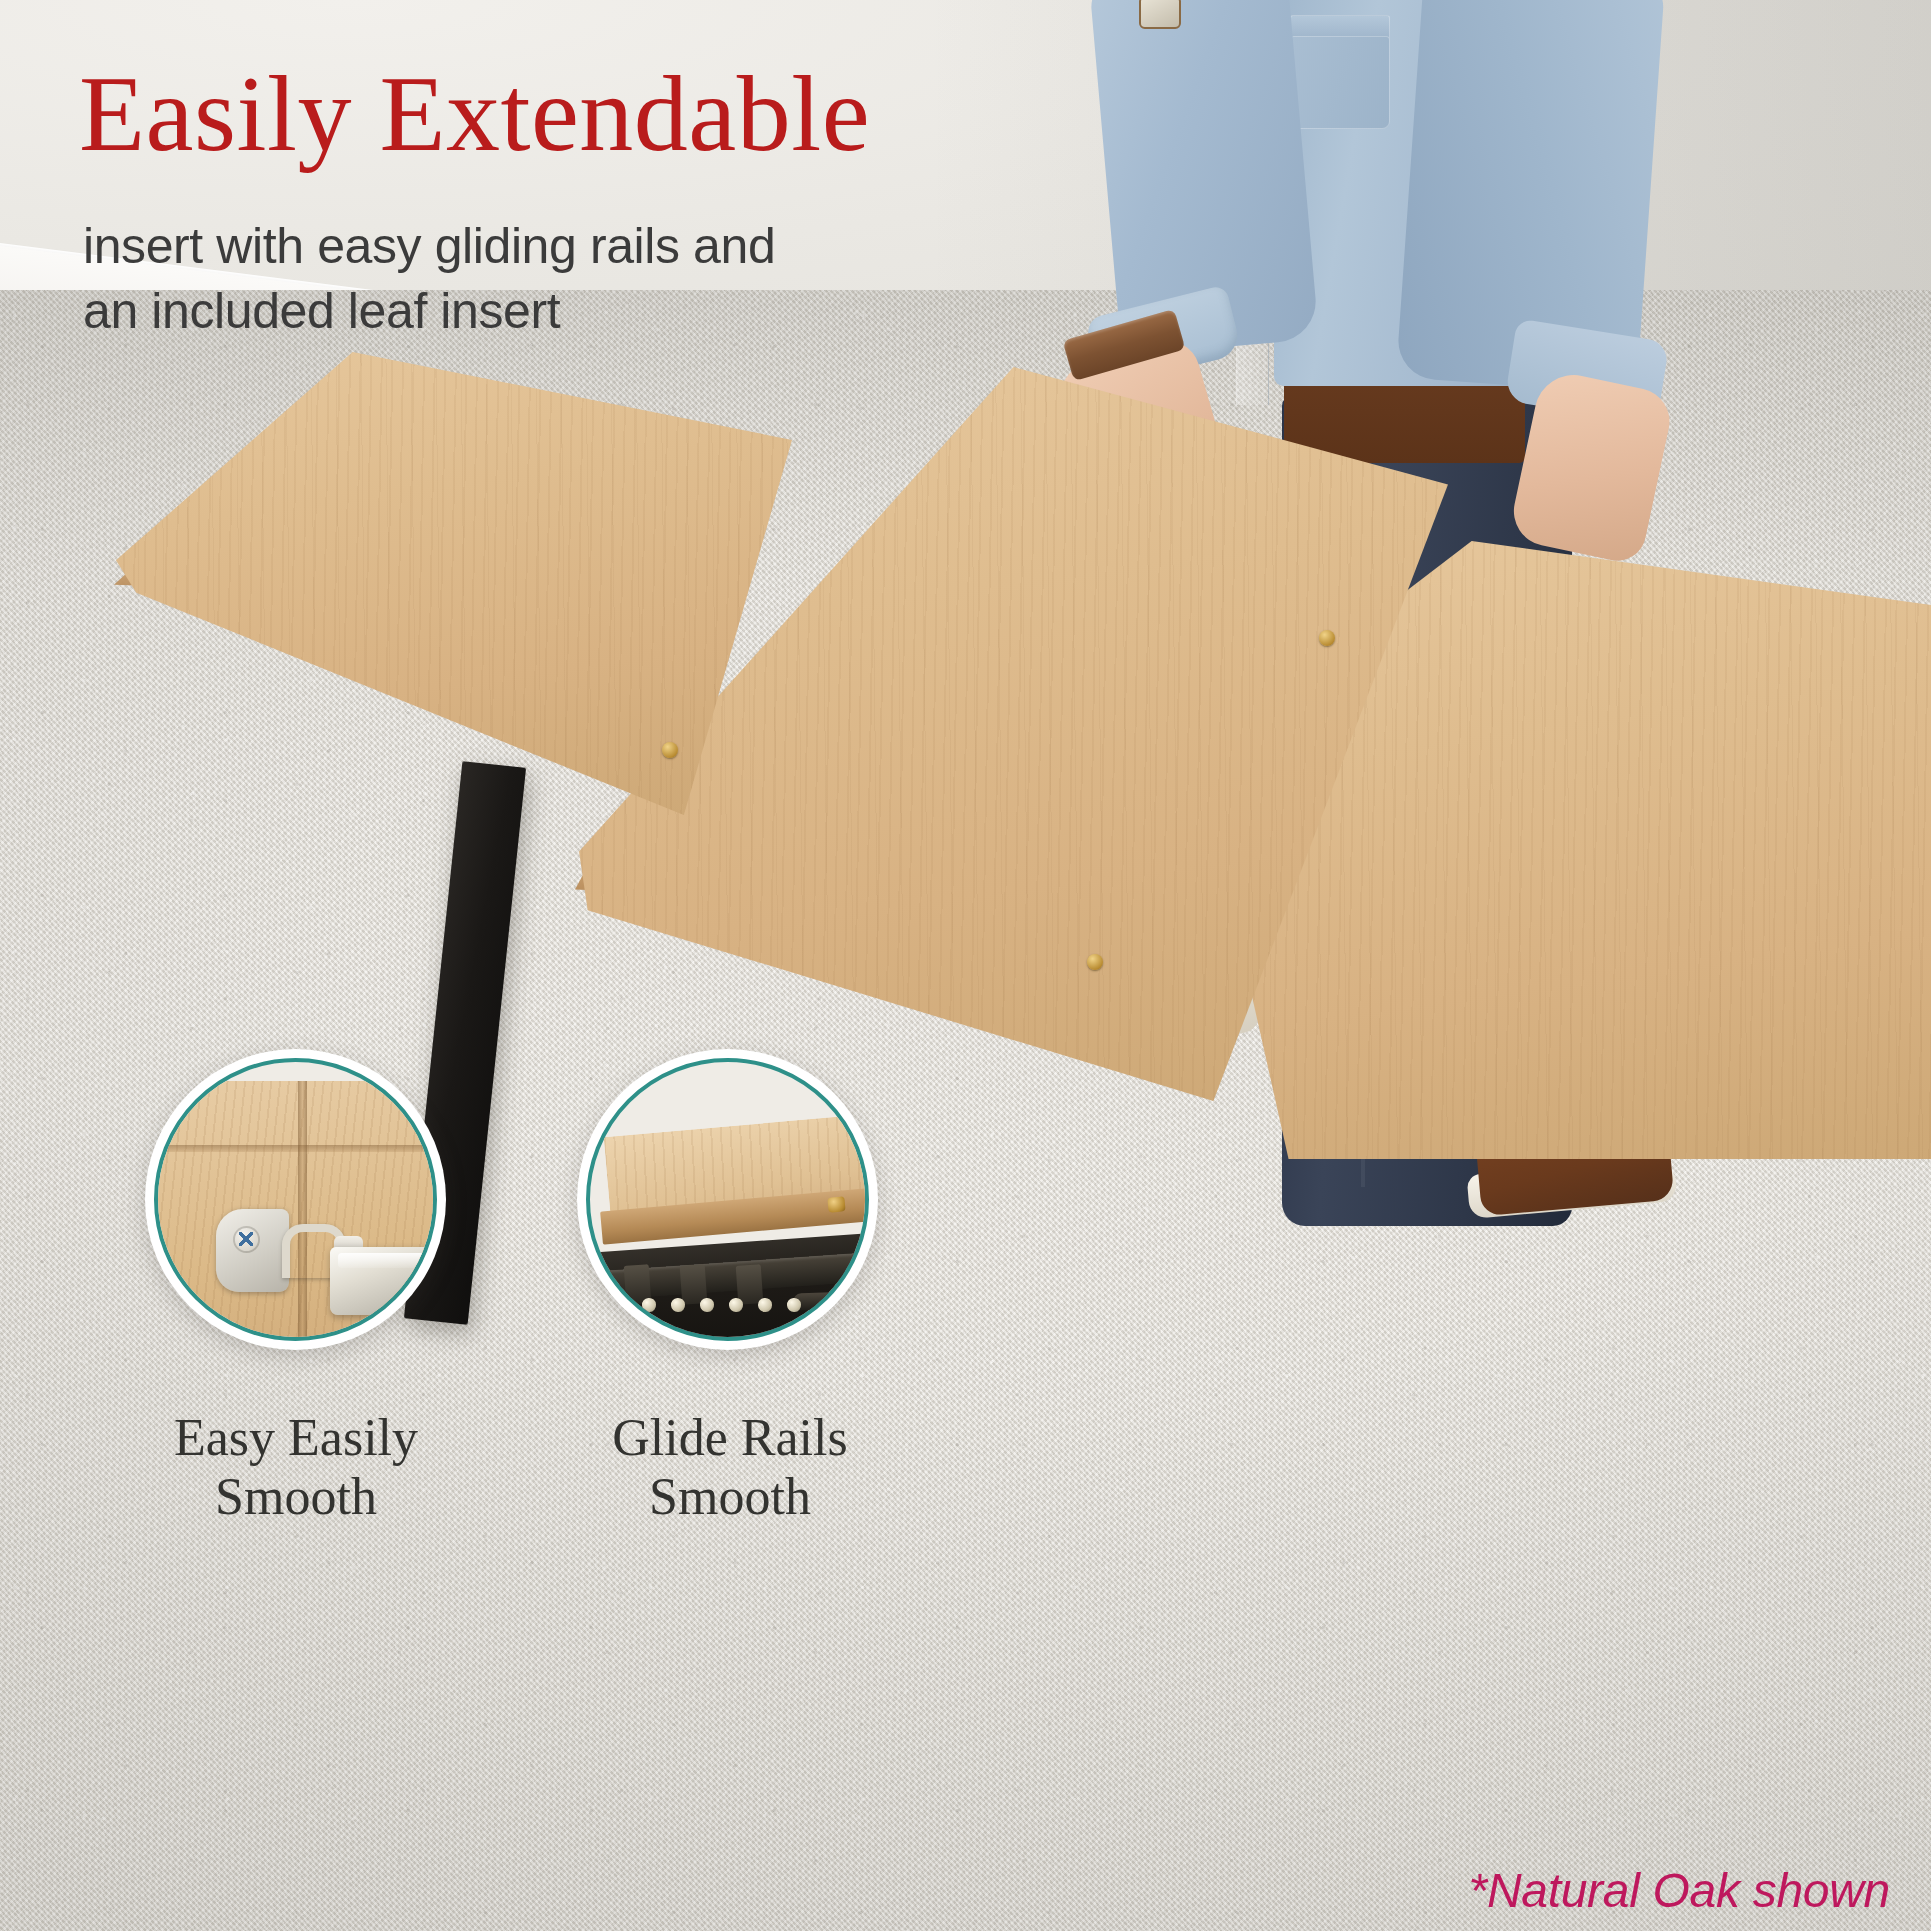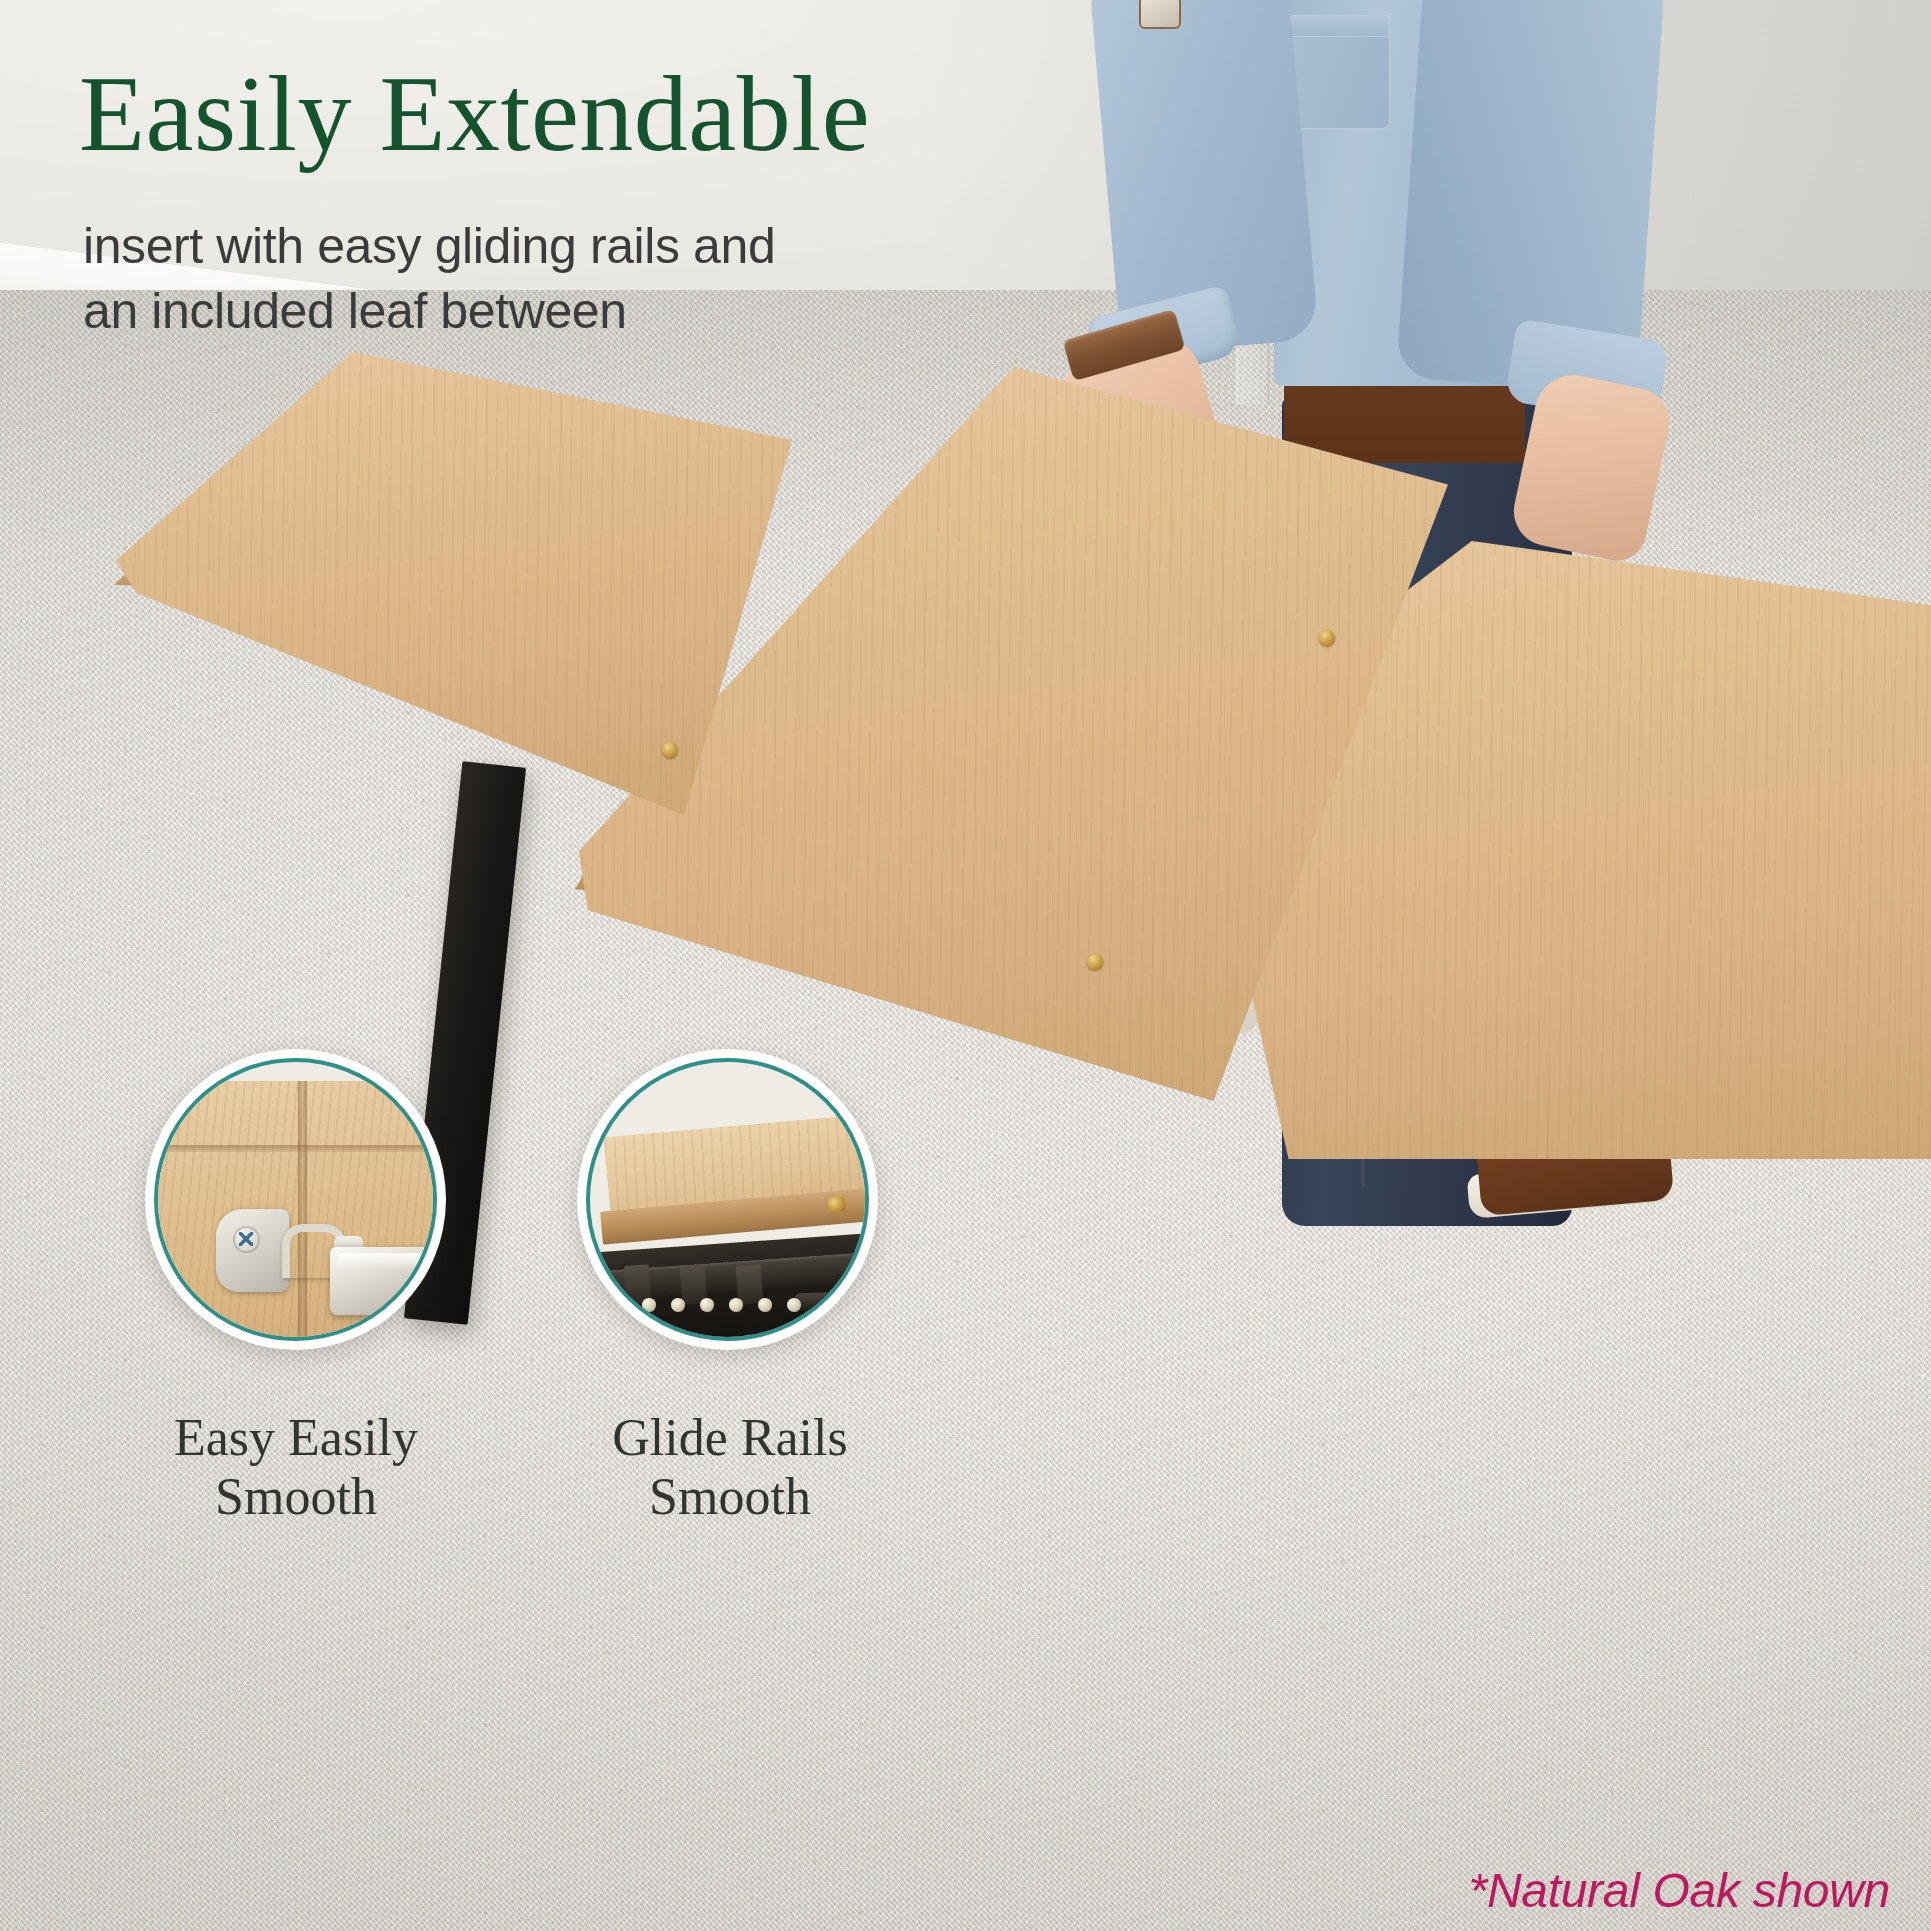--- a/index.html
+++ b/index.html
@@ -269,21 +269,21 @@
     background:radial-gradient(circle at 35% 30%, #f1d388, #b98c32 70%, #8a651f);
     box-shadow:0 1px 1.9px rgba(60,45,10,.5);
   }
 
   
   .headline {
     position:absolute; left:79px; top:60px;
     font-family:"Liberation Serif", serif;
     font-size:108px; line-height:1.0;
     font-weight:400; letter-spacing:0.5px;
-    color:#14532d;
+    color:#b91c1c;
     white-space:nowrap;
   }
   .subcopy {
     position:absolute; left:83px; top:214px; width:801px;
     font-family:"Liberation Sans", sans-serif;
     font-size:50px; line-height:1.30;
     font-weight:300; color:#3b3b3b;
     letter-spacing:-0.4px;
   }
   .subcopy div { white-space:nowrap; }
@@ -491,21 +491,21 @@
   <div class="oak leaf-left"></div>
 
   <div class="brass-pin" style="left:662px; top:742px"></div>
   <div class="brass-pin" style="left:1319px; top:630px"></div>
   <div class="brass-pin" style="left:1087px; top:954px"></div>
 
   <div class="headline">Easily Extendable</div>
 
   <div class="subcopy">
     <div>insert with easy gliding rails and</div>
-    <div>an included leaf between</div>
+    <div>an included leaf insert</div>
   </div>
 
   <div class="inset inset-latch">
     <div class="inset-ring">
       <div class="li-wood">
         <div class="li-seam-h"></div>
         <div class="li-seam"></div>
       </div>
       <div class="li-plate"></div>
       <div class="li-screw"></div>

